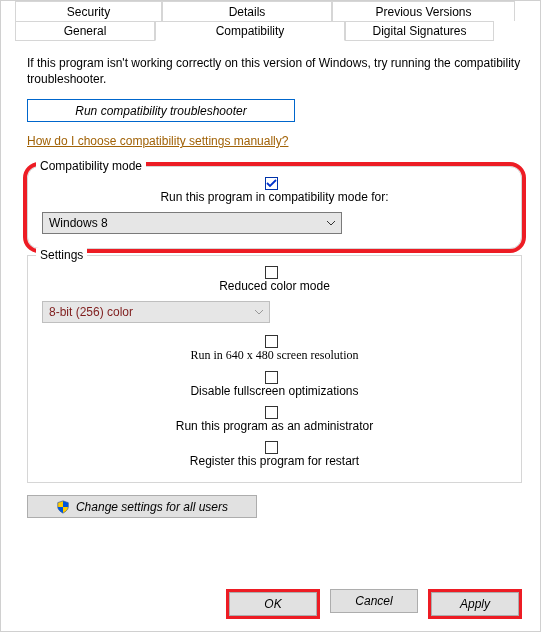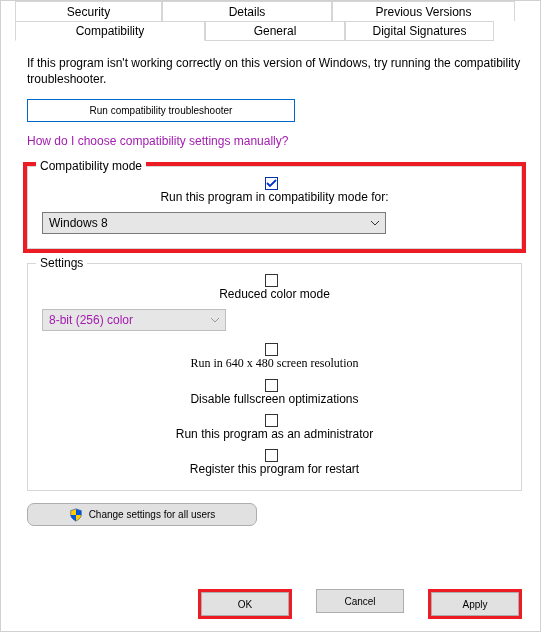--- a/index.html
+++ b/index.html
@@ -61,58 +61,61 @@
   }
   .intro {
     font-size: 12px;
     line-height: 1.35;
     color: #000;
   }
   .btn {
     background: #e1e1e1;
     border: 1px solid #adadad;
     font-family: inherit;
-    font-size: 10px;
+    font-size: 12px;
     padding: 0 12px;
     height: 23px;
     cursor: default;
     display: inline-flex;
     align-items: center;
     justify-content: center;
     box-sizing: border-box;
+    font-style: italic;
   }
   .btn-troubleshoot {
     margin-top: 12px;
     width: 268px;
     border: 1px solid #0066cc;
     background: #fff;
     color: #000;
   }
   .link {
-    color: #a21caf;
+    color: #a16207;
+    text-decoration: underline;
     cursor: pointer;
     display: inline-block;
     margin-top: 12px;
   }
   .group {
     border: 1px solid #d6d6d6;
-    margin-top: 14px;
+    margin-top: 6px;
     padding: 10px 14px 14px 14px;
     position: relative;
   }
   .group-header {
     position: absolute;
     top: -8px;
     left: 8px;
     background: #fff;
     padding: 0 4px;
     font-size: 12px;
   }
   .group.highlight {
     outline: 4px solid #ed1c24;
+    border-radius: 12px;
   }
   .check-row {
     display: flex;
     align-items: center;
     margin-bottom: 8px;
     font-size: 12px;
     flex-direction: column;
   }
   .check-row:last-child { margin-bottom: 0; }
   .chk {
@@ -126,67 +129,66 @@
     align-items: center;
     justify-content: center;
     box-sizing: border-box;
   }
   .chk.checked {
     border-color: #0033aa;
   }
   .chk.checked svg { display: block; }
   .chk svg { display: none; width: 11px; height: 11px; }
   .select {
-    width: 344px;
+    width: 300px;
     height: 22px;
     border: 1px solid #7a7a7a;
     background: #e6e6e6;
     display: flex;
     align-items: center;
     padding: 0 6px;
     box-sizing: border-box;
     position: relative;
     margin-top: 6px;
   }
   .select.disabled {
-    color: #a21caf;
+    color: #7f1d1d;
     border-color: #bfbfbf;
-    width: 184px;
+    width: 228px;
   }
   .select .arrow {
     position: absolute;
     right: 6px;
     top: 50%;
     transform: translateY(-50%);
     width: 8px;
     height: 8px;
   }
   .select .arrow svg { width: 8px; height: 8px; display: block; }
   .btn-dpi {
     margin-top: 10px;
     width: 210px;
   }
   .btn-allusers {
     margin-top: 12px;
     width: 230px;
     display: inline-flex;
     gap: 6px;
-    border-radius: 7px;
   }
   .shield {
     width: 14px;
     height: 14px;
     flex-shrink: 0;
   }
   .footer {
     position: absolute;
     bottom: 12px;
     right: 18px;
     display: flex;
-    gap: 24px;
+    gap: 10px;
   }
   .footer .btn {
     width: 88px;
     height: 24px;
   }
   .hl-wrap {
     border: 3px solid #ed1c24;
     padding: 0;
     display: inline-block;
   }
@@ -196,22 +198,22 @@
 
 <div class="window">
 
   <div class="tabs">
     <div class="tab-row top">
       <div class="tab" style="width:147px">Security</div>
       <div class="tab" style="width:170px">Details</div>
       <div class="tab" style="width:183px">Previous Versions</div>
     </div>
     <div class="tab-row bottom">
+      <div class="tab" style="width:140px">General</div>
       <div class="tab active" style="width:190px">Compatibility</div>
-      <div class="tab" style="width:140px">General</div>
       <div class="tab" style="width:149px">Digital Signatures</div>
     </div>
   </div>
 
   <div class="content">
 
     <div class="intro">If this program isn't working correctly on this version of Windows, try running the compatibility troubleshooter.</div>
 
     <button class="btn btn-troubleshoot">Run compatibility troubleshooter</button>
 

